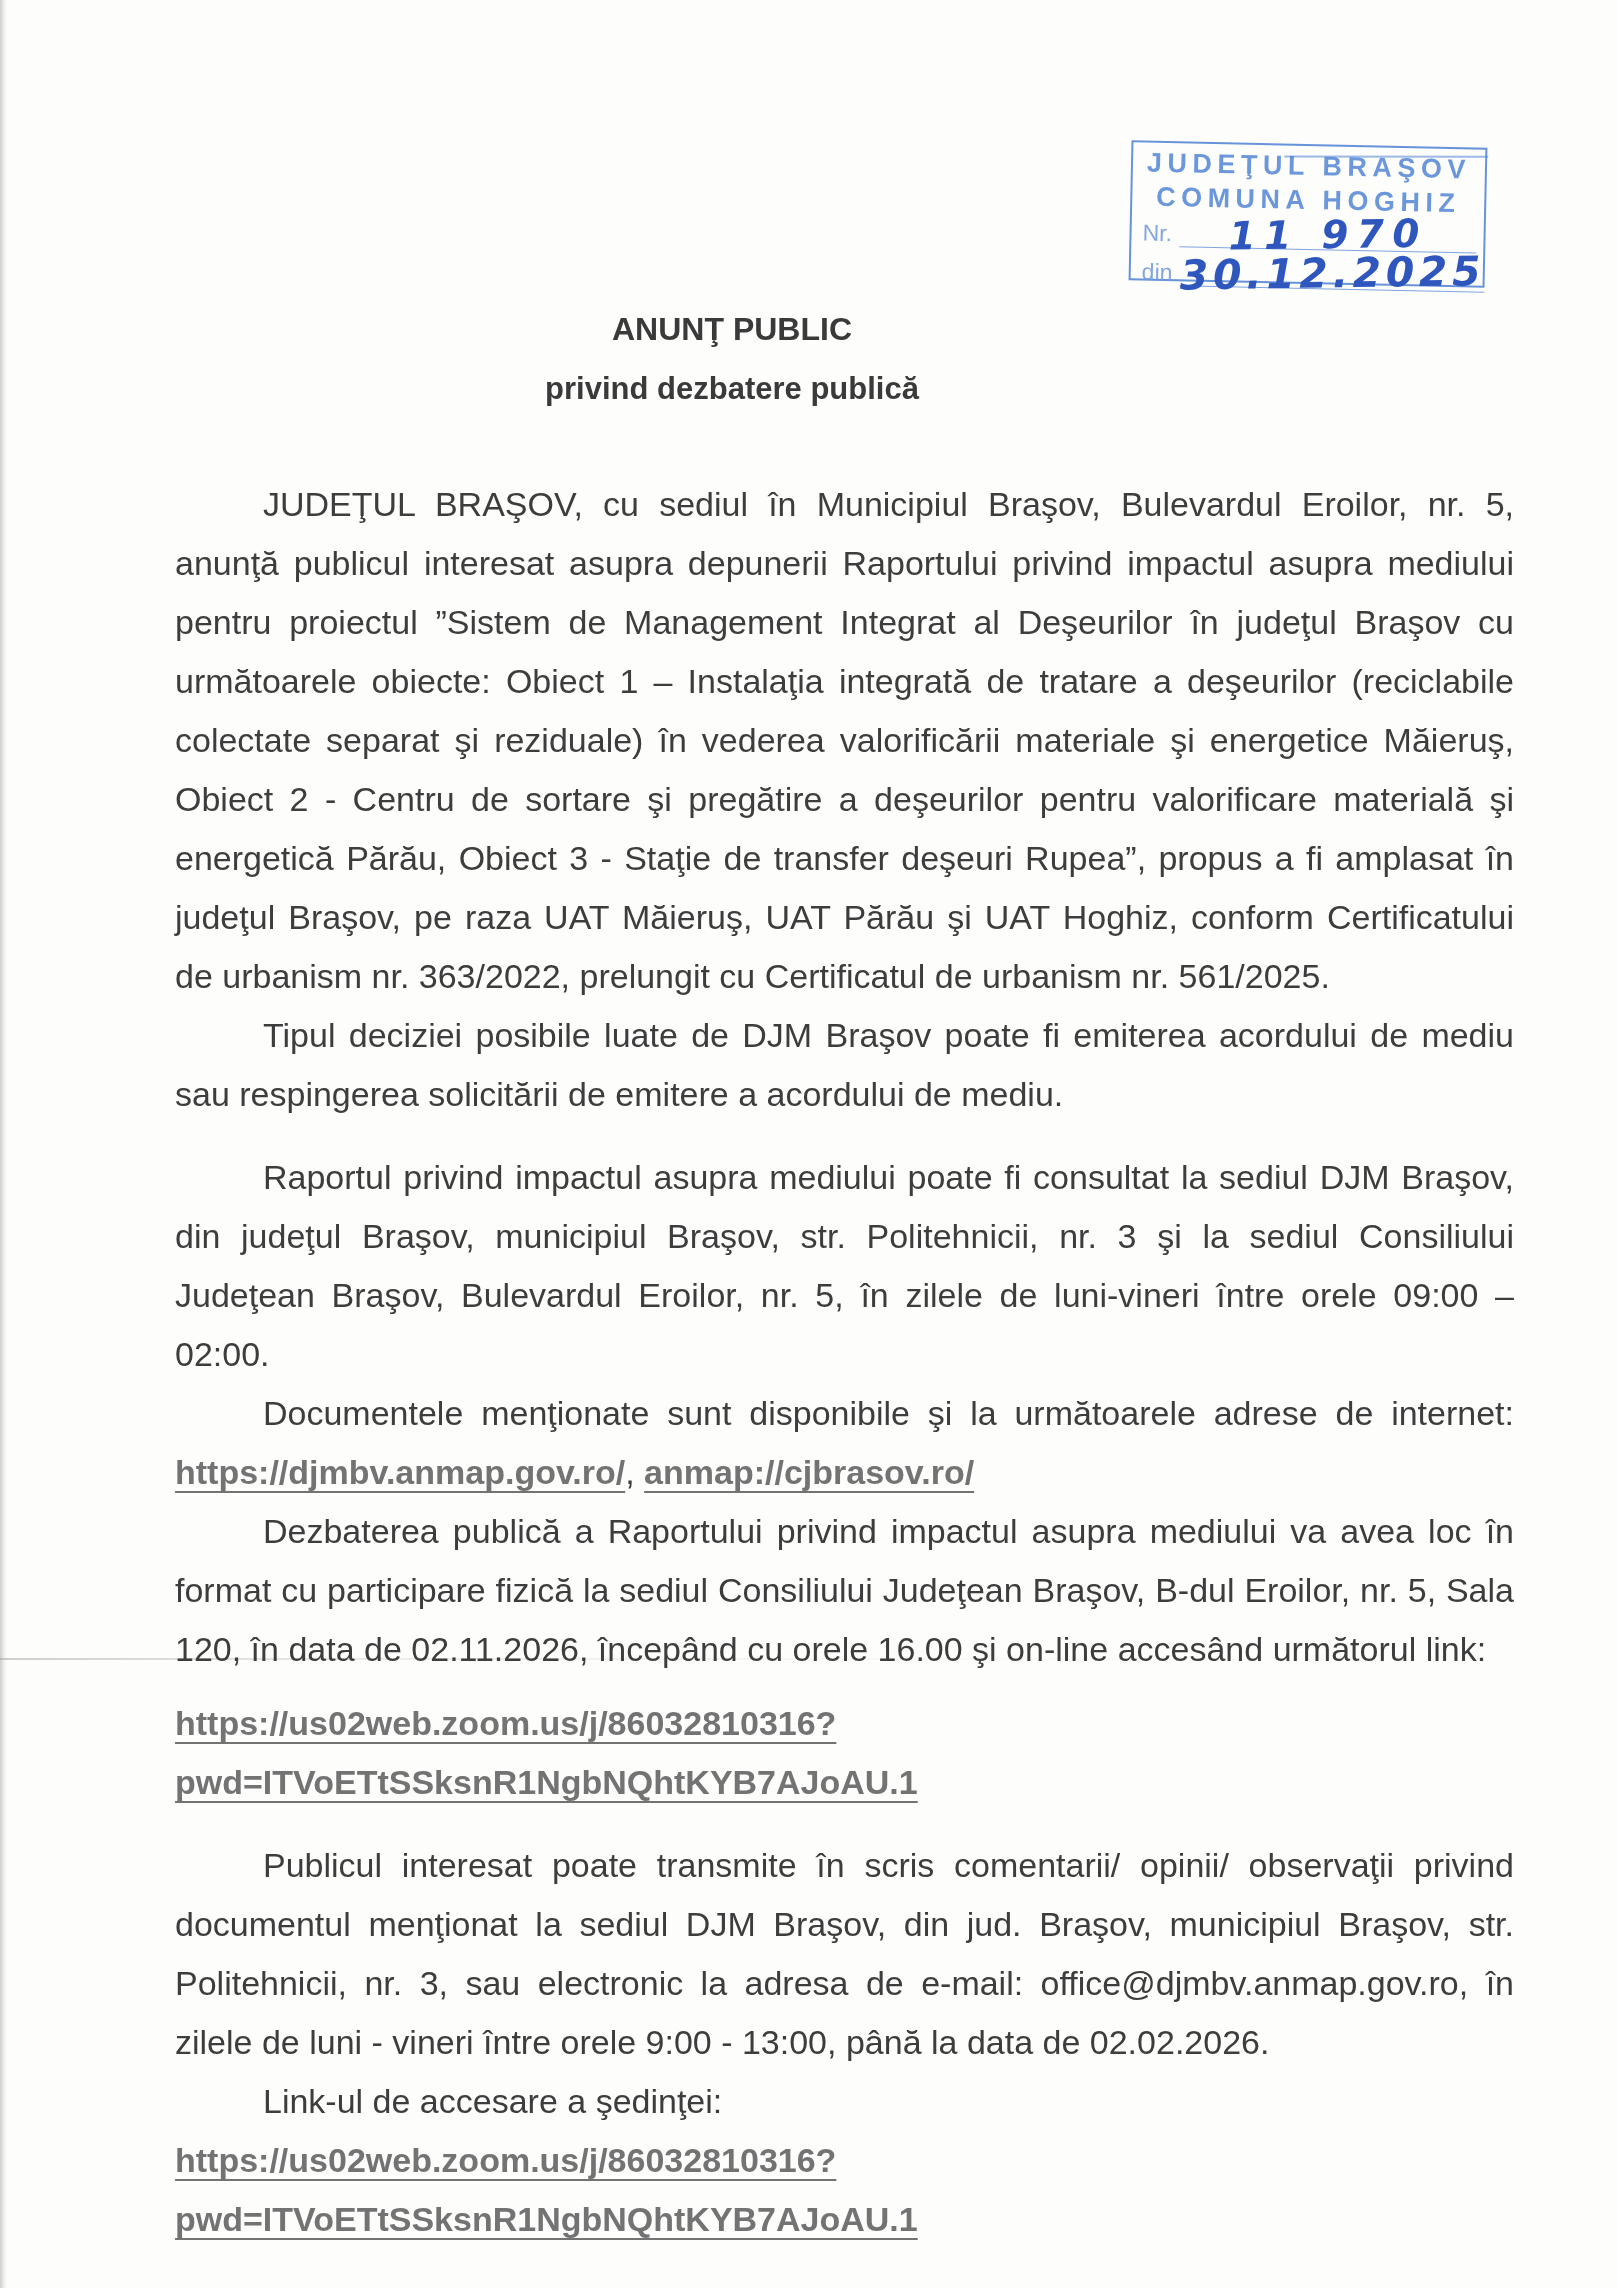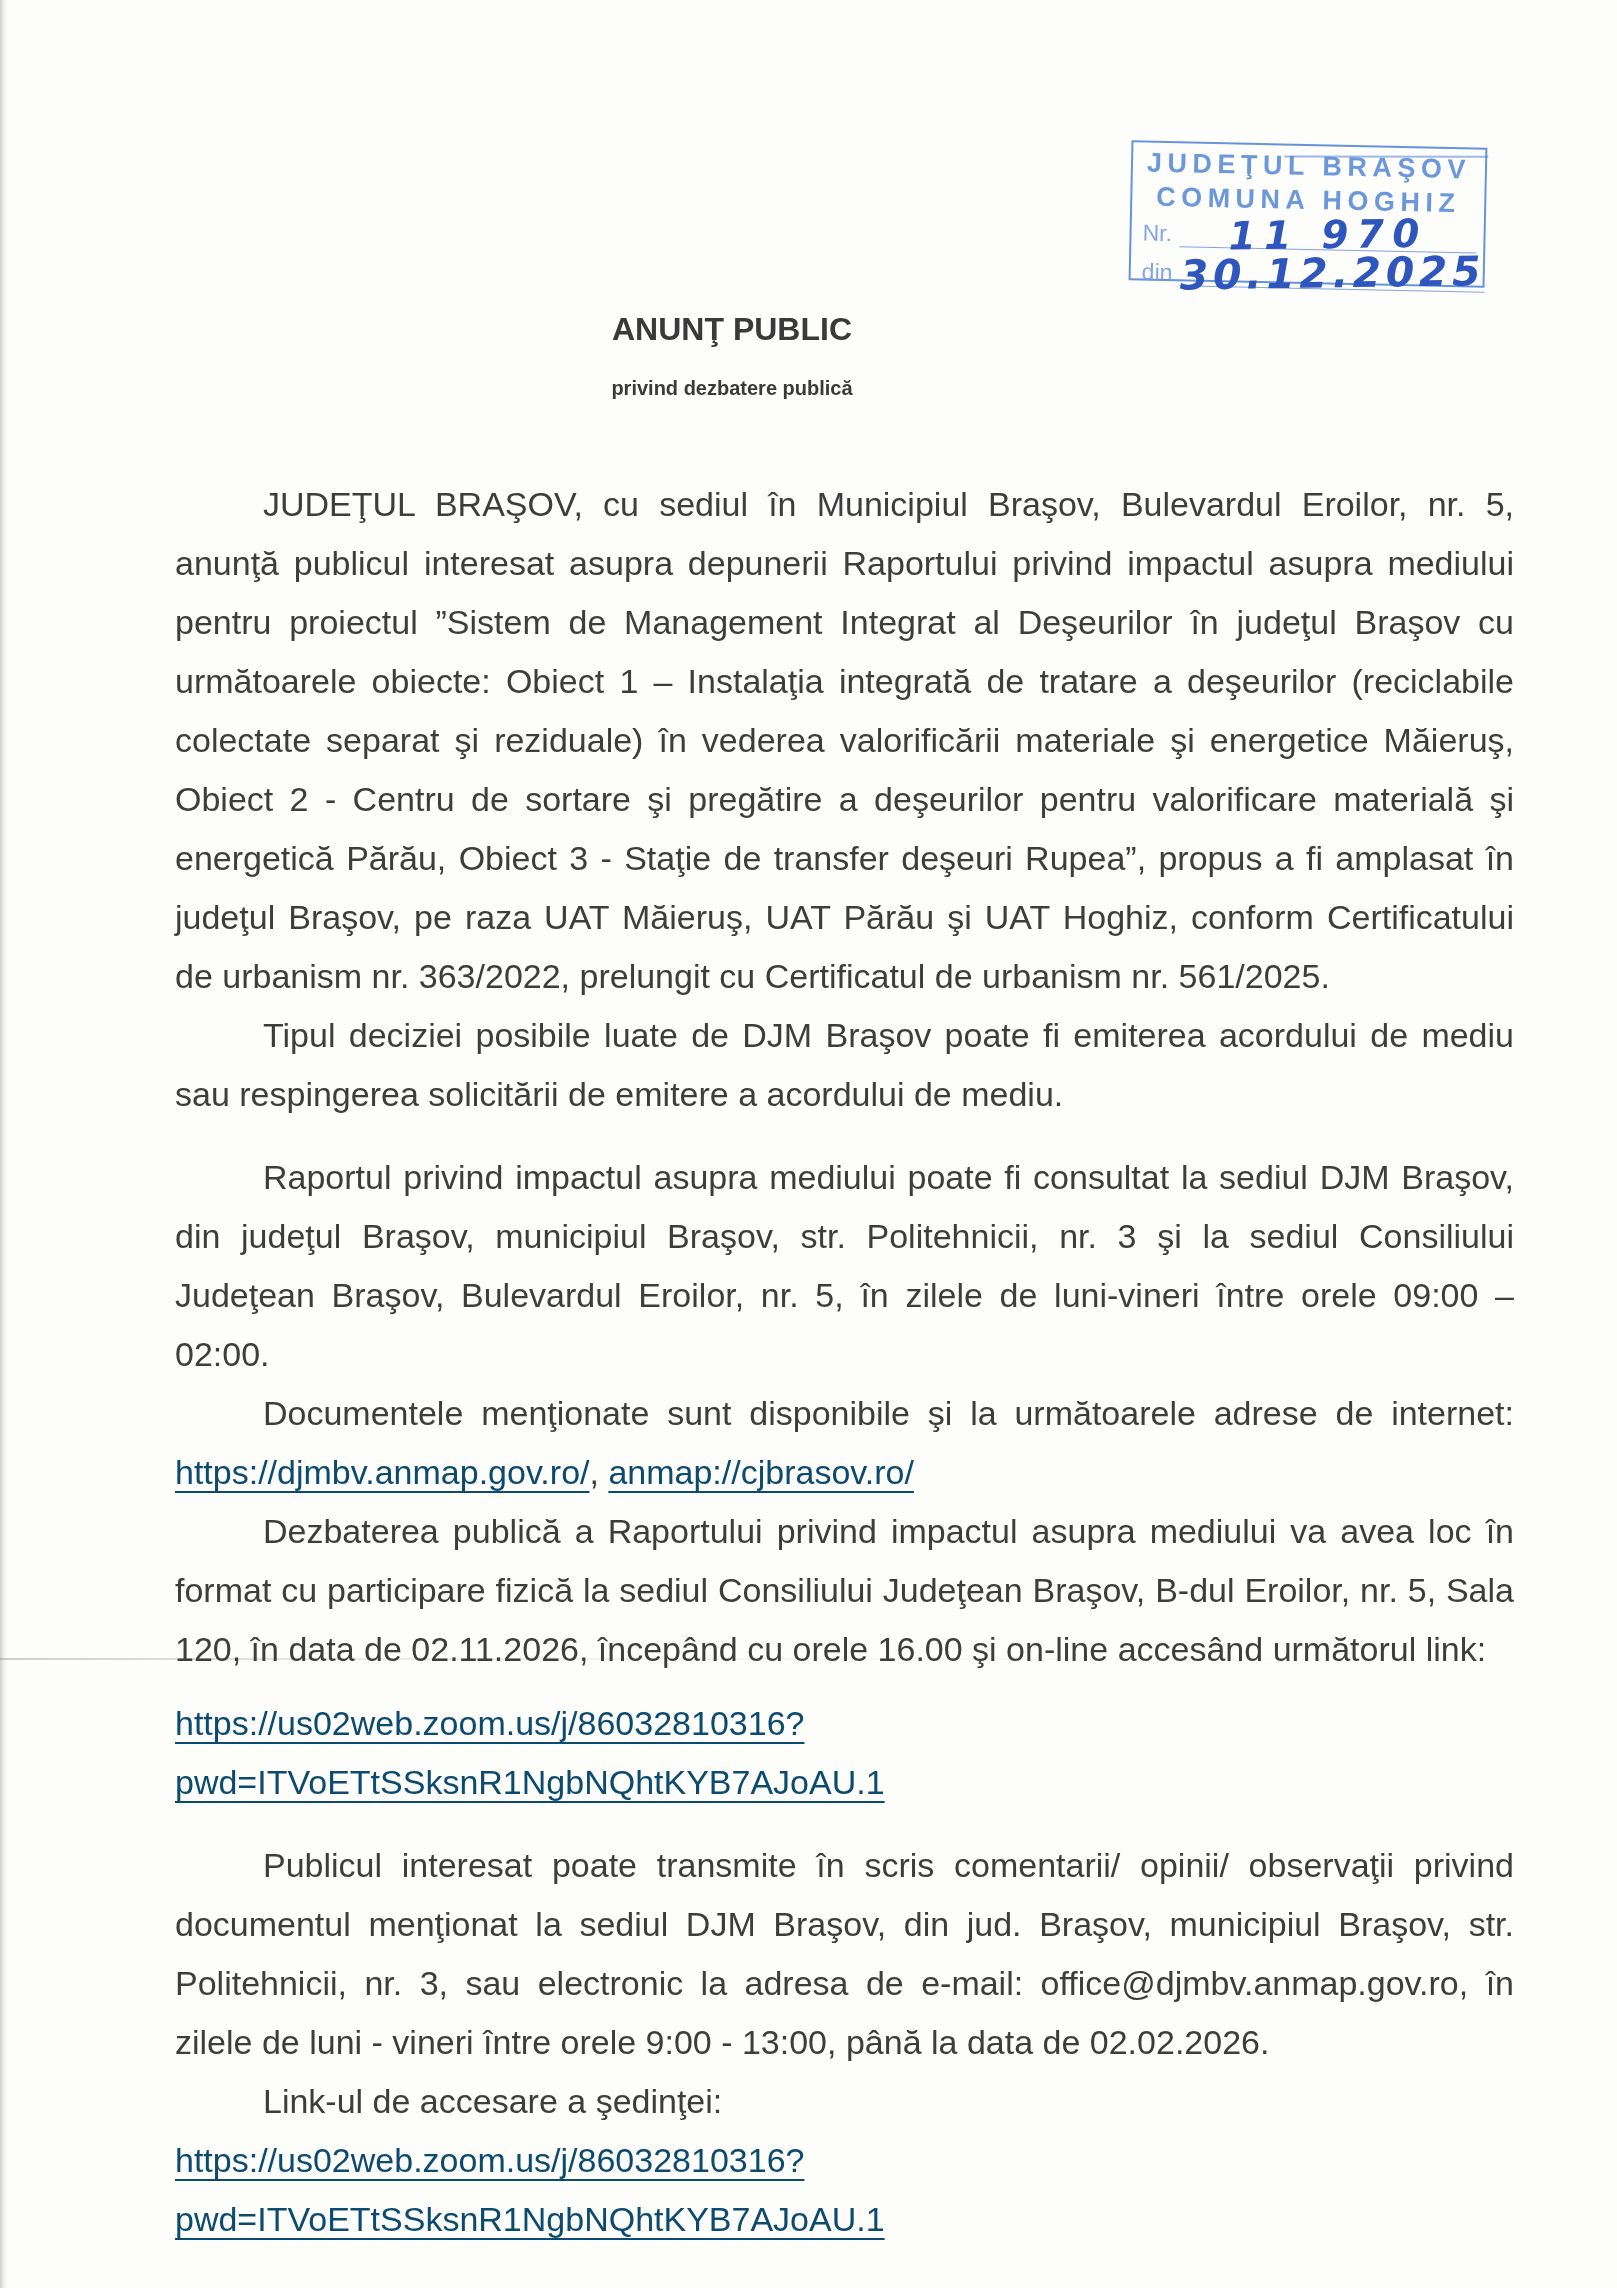--- a/index.html
+++ b/index.html
@@ -51,37 +51,37 @@
   .handwriting {
     font-family:"DejaVu Sans", sans-serif; font-style:italic; font-weight:bold;
     color:#2e56bd; display:inline-block; transform:rotate(-2deg) translateY(1.8px);
   }
   .hw-nr  { font-size:39px; line-height:31px; letter-spacing:8.3px; }
   .hw-din { font-size:41px; line-height:33px; letter-spacing:4.6px; }
 
   
   .title-wrap { position:absolute; left:0; top:310px; width:1464px; text-align:center; }
   .doc-title { font-size:32px; font-weight:bold; line-height:39px; color:#3a3a3a; }
-  .doc-subtitle { font-size:20px; font-weight:bold; line-height:39px; color:#3a3a3a; margin-top:20px; }
+  .doc-subtitle { font-size:31px; font-weight:bold; line-height:39px; color:#3a3a3a; margin-top:20px; }
 
   
   .doc {
     position:absolute; left:175px; top:475px; width:1339px;
   }
   .doc p {
     margin:0; font-size:34px; line-height:59px;
     text-align:justify; text-indent:88px; color:#3d3d3d;
   }
   .doc p.no-indent { text-indent:0; }
   .doc p.stretch { text-align-last:justify; }
   .gap-before-sm { margin-top:14.8px !important; }
   .gap-before-md { margin-top:24px !important; }
   .doclink {
     text-decoration:underline; text-decoration-thickness:1.8px; text-underline-offset:6.5px;
-    color:#0c4a6e; cursor:pointer;
+    color:#737373; cursor:pointer;font-weight:bold;
   }
   .footer-line {
     margin-top:52px !important; margin-left:-14.8px !important;
     font-weight:normal; font-size:31px; text-indent:0 !important; text-align:left !important;
     color:#333;
   }
 </style>
 </head>
 <body>
 

